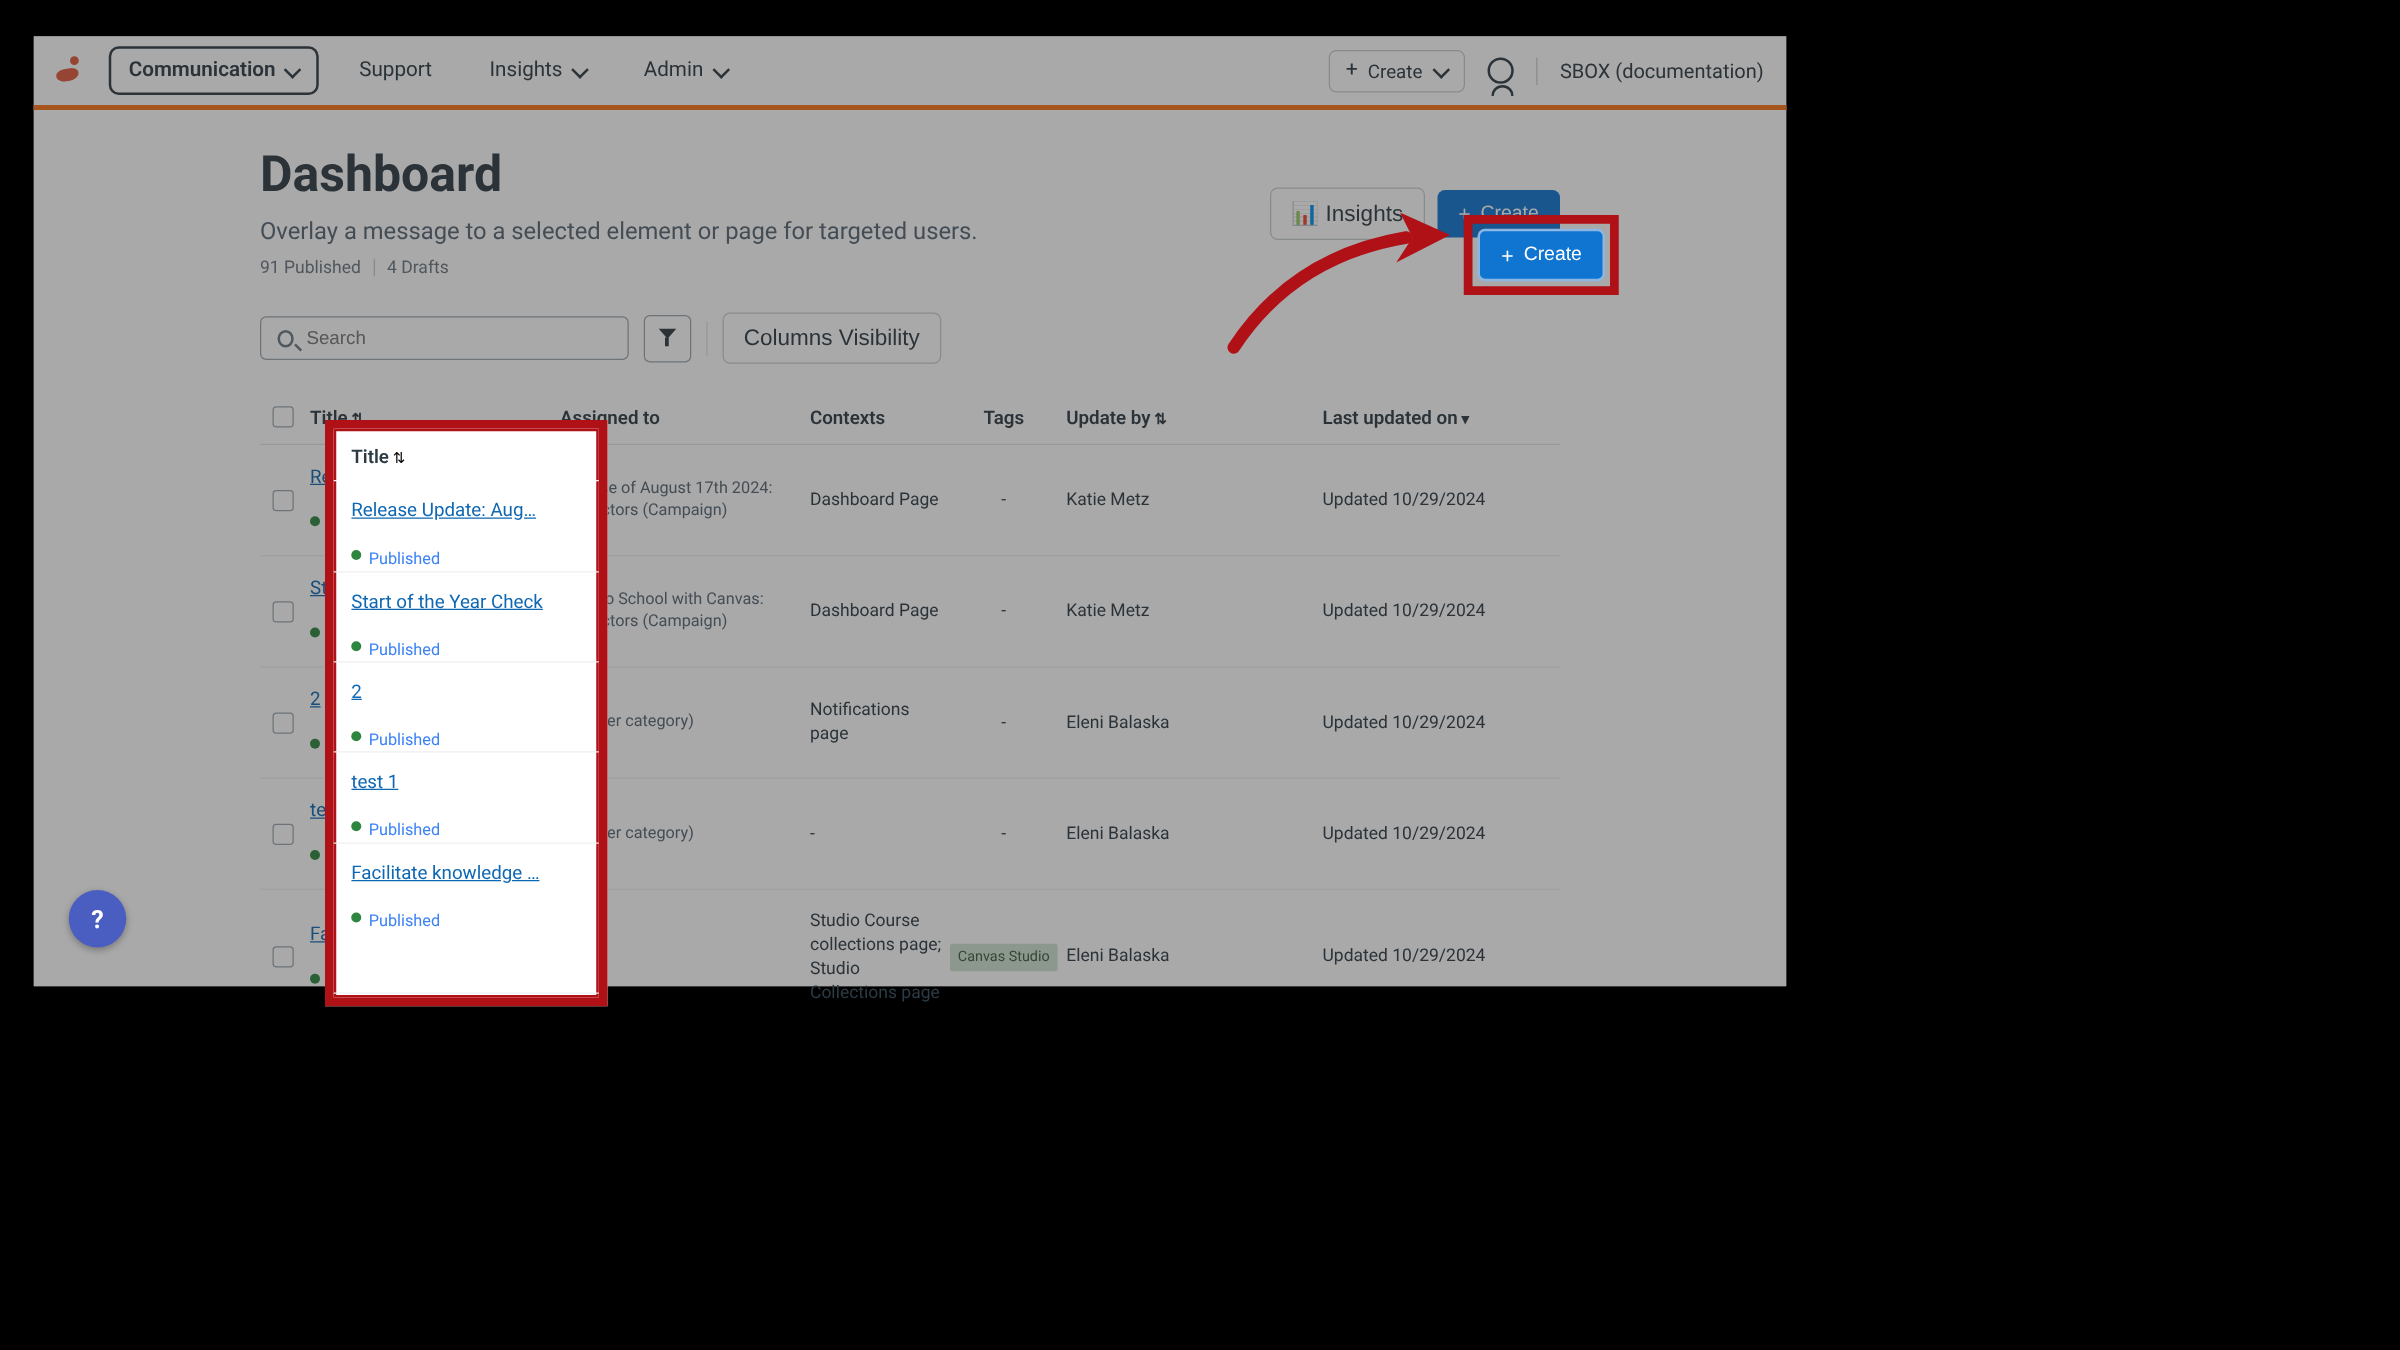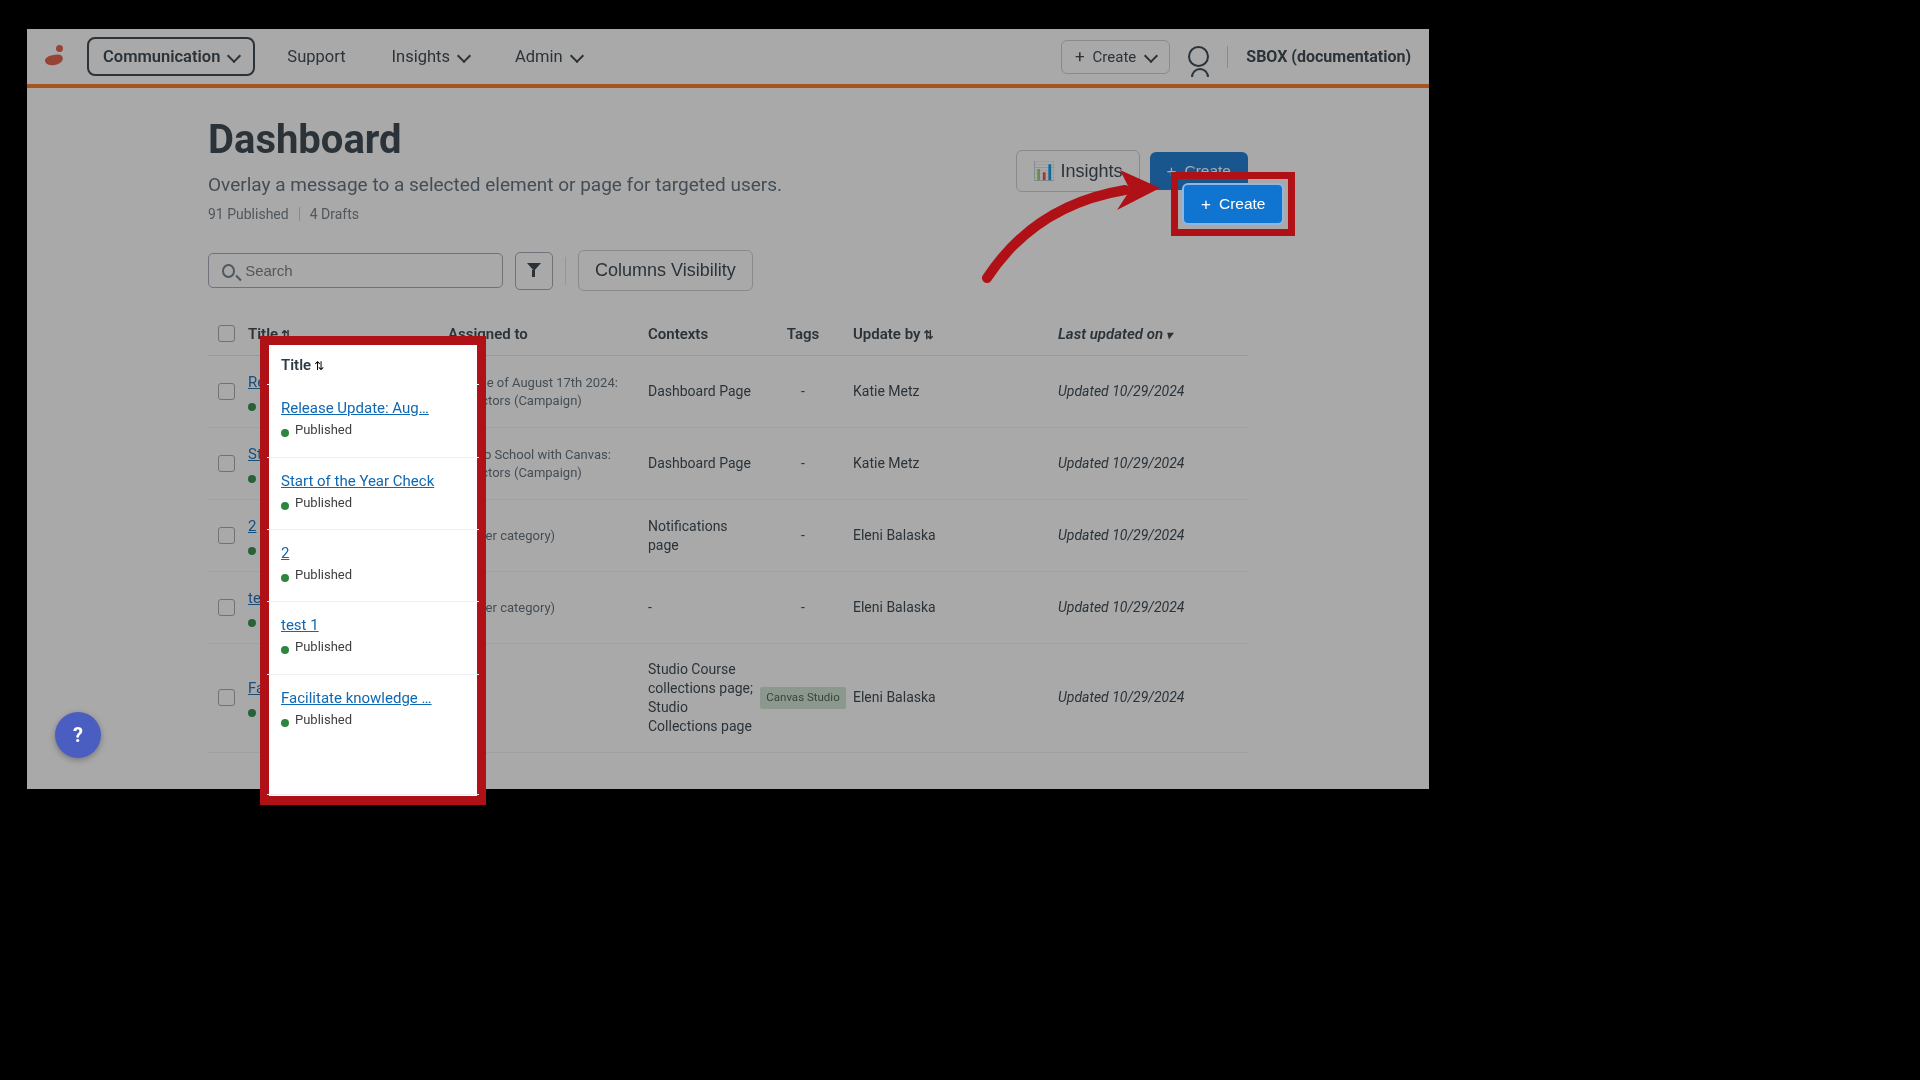--- a/index.html
+++ b/index.html
@@ -14,21 +14,21 @@
 .nav-item { font-size: 16.5px; color: #2d3b45; padding: 8px 14px; border-radius: 6px; cursor: pointer; display: flex; align-items: center; gap: 7px; }
 .nav-item.active { border: 2px solid #2d3b45; border-radius: 8px; font-weight: 600; }
 .chev-down { width: 12px; height: 12px; display: inline-block; position: relative; }
 .chev-down::after { content: ""; position: absolute; width: 8px; height: 8px; border-right: 2px solid #2d3b45; border-bottom: 2px solid #2d3b45; transform: rotate(45deg); top: 0; left: 2px; }
 .topbar-right { margin-left: auto; display: flex; align-items: center; gap: 18px; }
 .btn-create-top { display: flex; align-items: center; gap: 8px; border: 1px solid #c7cdd1; padding: 7px 13px; border-radius: 6px; font-size: 15px; color: #2d3b45; cursor: pointer; }
 .plus-icon { font-size: 17px; line-height: 1; }
 .user-icon { width: 21px; height: 21px; border: 2px solid #2d3b45; border-radius: 50%; position: relative; }
 .user-icon::after { content: ""; position: absolute; width: 14px; height: 7px; border: 2px solid #2d3b45; border-bottom: none; border-radius: 10px 10px 0 0; left: 1px; top: 20px; }
 .vdiv { width: 1px; height: 22px; background: #c7cdd1; }
-.env-label { font-size: 16px; color: #2d3b45; font-weight: bold; }
+.env-label { font-size: 16px; color: #2d3b45; }
 .page-content { padding: 28px 0 0 0; }
 .content-inner { max-width: 1040px; margin: 0 auto; padding: 0 0 0 0; position: relative; }
 .page-head { display: flex; align-items: flex-start; }
 .page-head-left { flex: 1; }
 .page-title { font-size: 40px; font-weight: 700; color: #2d3b45; margin-bottom: 10px; }
 .page-sub { font-size: 19px; color: #586774; margin-bottom: 10px; }
 .page-meta { font-size: 14px; color: #6b7780; display: flex; gap: 10px; align-items: center; }
 .page-meta .mdiv { width: 1px; height: 14px; background: #c7cdd1; }
 .page-head-right { display: flex; gap: 10px; align-items: center; padding-top: 34px; }
 .btn-outline { border: 1px solid #c7cdd1; background: #fff; padding: 9px 16px; border-radius: 6px; font-size: 18px; color: #2d3b45; cursor: pointer; }
@@ -43,26 +43,26 @@
 .funnel::after { content: ""; position: absolute; width: 3px; height: 7px; background: #2d3b45; left: 5.5px; top: 7px; }
 .toolbar .vdiv2 { width: 1px; height: 28px; background: #dde1e4; }
 .table { margin-top: 22px; }
 .thead { display: flex; border-bottom: 1px solid #e5e5e5; padding: 12px 0; font-size: 15px; font-weight: 600; color: #2d3b45; }
 .col-check { width: 40px; padding-left: 10px; }
 .col-title { width: 200px; }
 .col-assigned { width: 200px; }
 .col-contexts { width: 105px; }
 .col-tags { width: 100px; text-align: center; }
 .col-created { width: 205px; }
-.col-updated { width: 180px; font-style: italic; }
+.col-updated { width: 180px; }
 .sort-icon { font-size: 12px; margin-left: 3px; }
 .trow { display: flex; align-items: center; border-bottom: 1px solid #eef0f1; padding: 16px 0; font-size: 14.5px; color: #2d3b45; min-height: 72px; }
 .checkbox { width: 17px; height: 17px; border: 1.5px solid #9ba6ad; border-radius: 3px; }
 .rtitle { color: #0f68b3; text-decoration: underline; font-size: 15px; display: block; white-space: nowrap; overflow: hidden; text-overflow: ellipsis; max-width: 165px; }
-.status-line { display: flex; align-items: flex-end; gap: 6px; margin-top: 5px; font-size: 13px; color: #404040; }
+.status-line { display: flex; align-items: flex-start; gap: 6px; margin-top: 23px; font-size: 13px; color: #3b82f6; }
 .dot-green { width: 8px; height: 8px; border-radius: 50%; background: #2e8540; }
 .cell-text { font-size: 14px; color: #2d3b45; line-height: 1.35; }
 .cell-small { font-size: 13px; color: #586774; line-height: 1.35; }
 .tag-chip { background: #cfe3d1; color: #3d5a40; font-size: 11.5px; padding: 3px 6px; border-radius: 2px; display: inline-block; }
 .help-bubble { position: absolute; left: 55px; bottom: 58px; width: 46px; height: 46px; border-radius: 50%; background: #4a5ec1; display: flex; align-items: center; justify-content: center; color: #fff; font-size: 20px; font-weight: 700; z-index: 15; box-shadow: 0 2px 6px rgba(0,0,0,0.3); }
 
 .highlight-title-col { position: absolute; z-index: 20; border: 7px solid #b01116; background: #fff; box-shadow: 0 0 0 2px #b01116 inset; }
 .highlight-create { position: absolute; z-index: 20; border: 7px solid #b01116; padding: 4px; }
 .highlight-create .btn-primary { background: #1075d1; }
 .arrow-annot { position: absolute; z-index: 21; }

